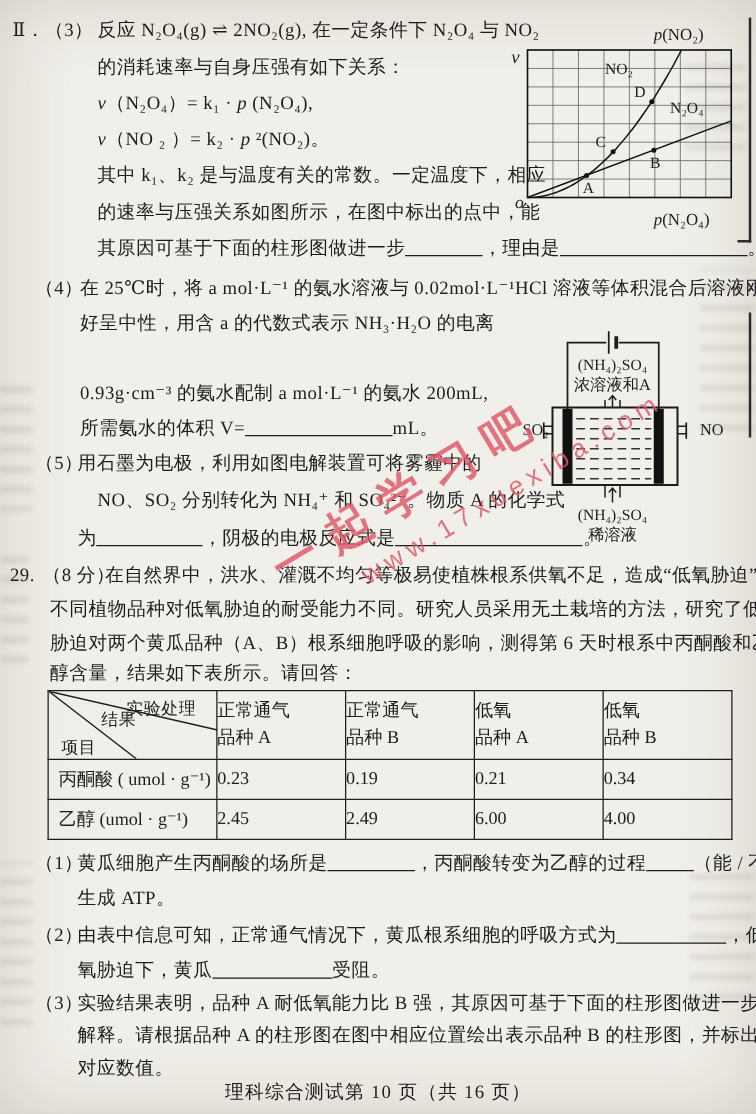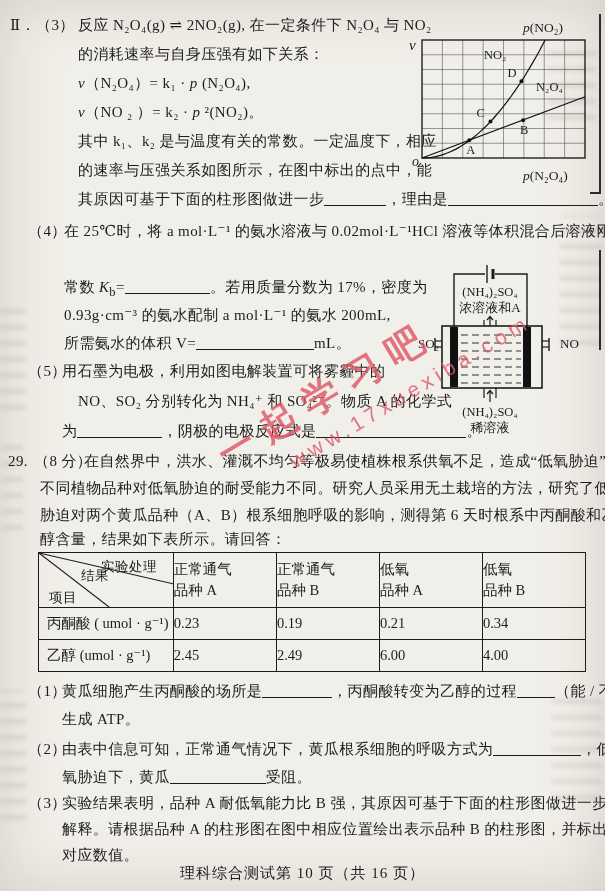--- a/index.html
+++ b/index.html
@@ -89,21 +89,21 @@
         <text x="99.42999999999999" y="65.3" font-size="12.5">D</text>
         <text x="1" y="38" font-size="15"><tspan font-style="italic">v</tspan><tspan></tspan></text>
         <text x="4" y="154" font-size="14"><tspan font-style="italic">o</tspan><tspan></tspan></text>
         <text x="115.06" y="168" font-size="13.5"><tspan font-style="italic">p</tspan><tspan>(N₂O₄)</tspan></text>
         <text x="115.06" y="20" font-size="13.5"><tspan font-style="italic">p</tspan><tspan>(NO₂)</tspan></text>
       </svg>
   </div>
 
   <div class="ln" style="left:28px;top:222px;">（4）</div>
   <div class="ln" style="left:64px;top:222px;">在 25℃时，将 a mol·L⁻¹ 的氨水溶液与 0.02mol·L⁻¹HCl 溶液等体积混合后溶液刚</div>
-  <div class="ln" style="left:64px;top:278px;"><span>常数 </span><span class="it">K</span><sub>b</sub><span>=</span><span class="blank" style="width:85px;"></span><span>。若用质量分数为 17%，密度为</span></div>
+  <div class="ln" style="left:64px;top:250px;">好呈中性，用含 a 的代数式表示 NH₃·H₂O 的电离</div>
   <div class="ln" style="left:64px;top:306px;">0.93g·cm⁻³ 的氨水配制 a mol·L⁻¹ 的氨水 200mL,</div>
   <div class="ln" style="left:64px;top:334px;"><span>所需氨水的体积 V=</span><span class="blank" style="width:118px;"></span><span>mL。</span></div>
 
   <div class="figure" style="left:408px;top:260px;width:197px;height:180px;">
     <svg width="197" height="180" viewBox="0 0 197 180">
 
       <path d="M46,68 L46,14 L77,14" fill="none" stroke="#1c1c1c" stroke-width="1.4"></path>
       <path d="M87,14 L119,14 L119,68" fill="none" stroke="#1c1c1c" stroke-width="1.4"></path>
 
       <line x1="79" y1="5" x2="79" y2="23" stroke="#1c1c1c" stroke-width="1.4"></line>

